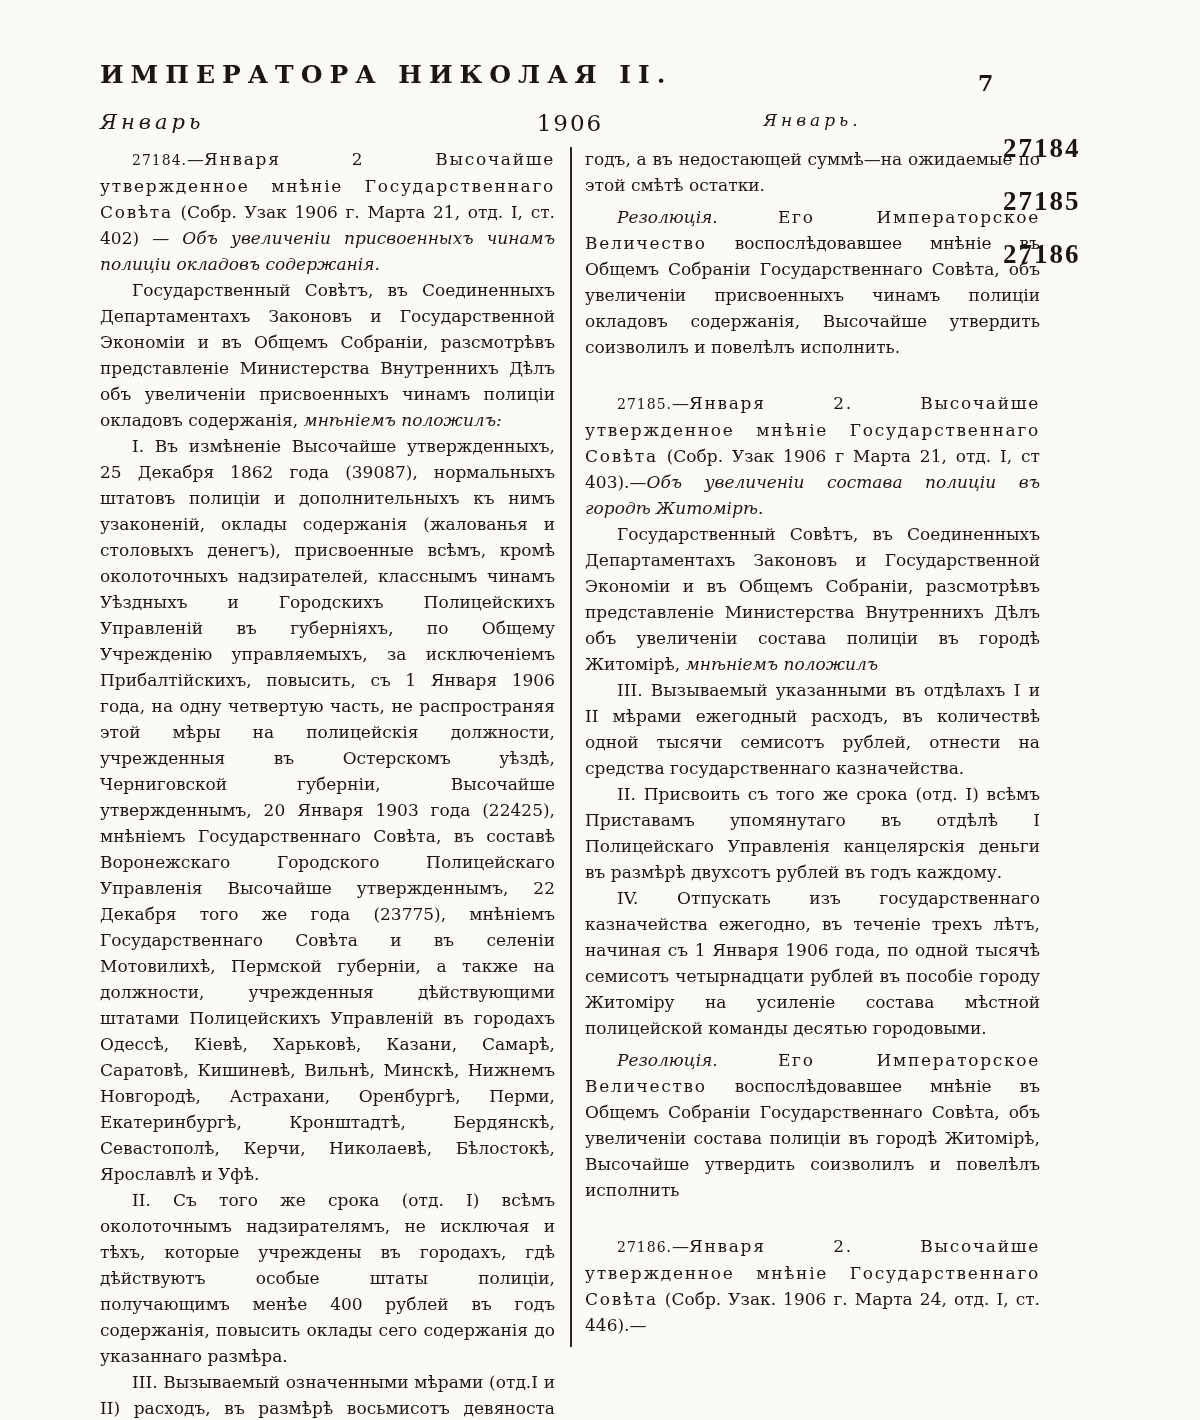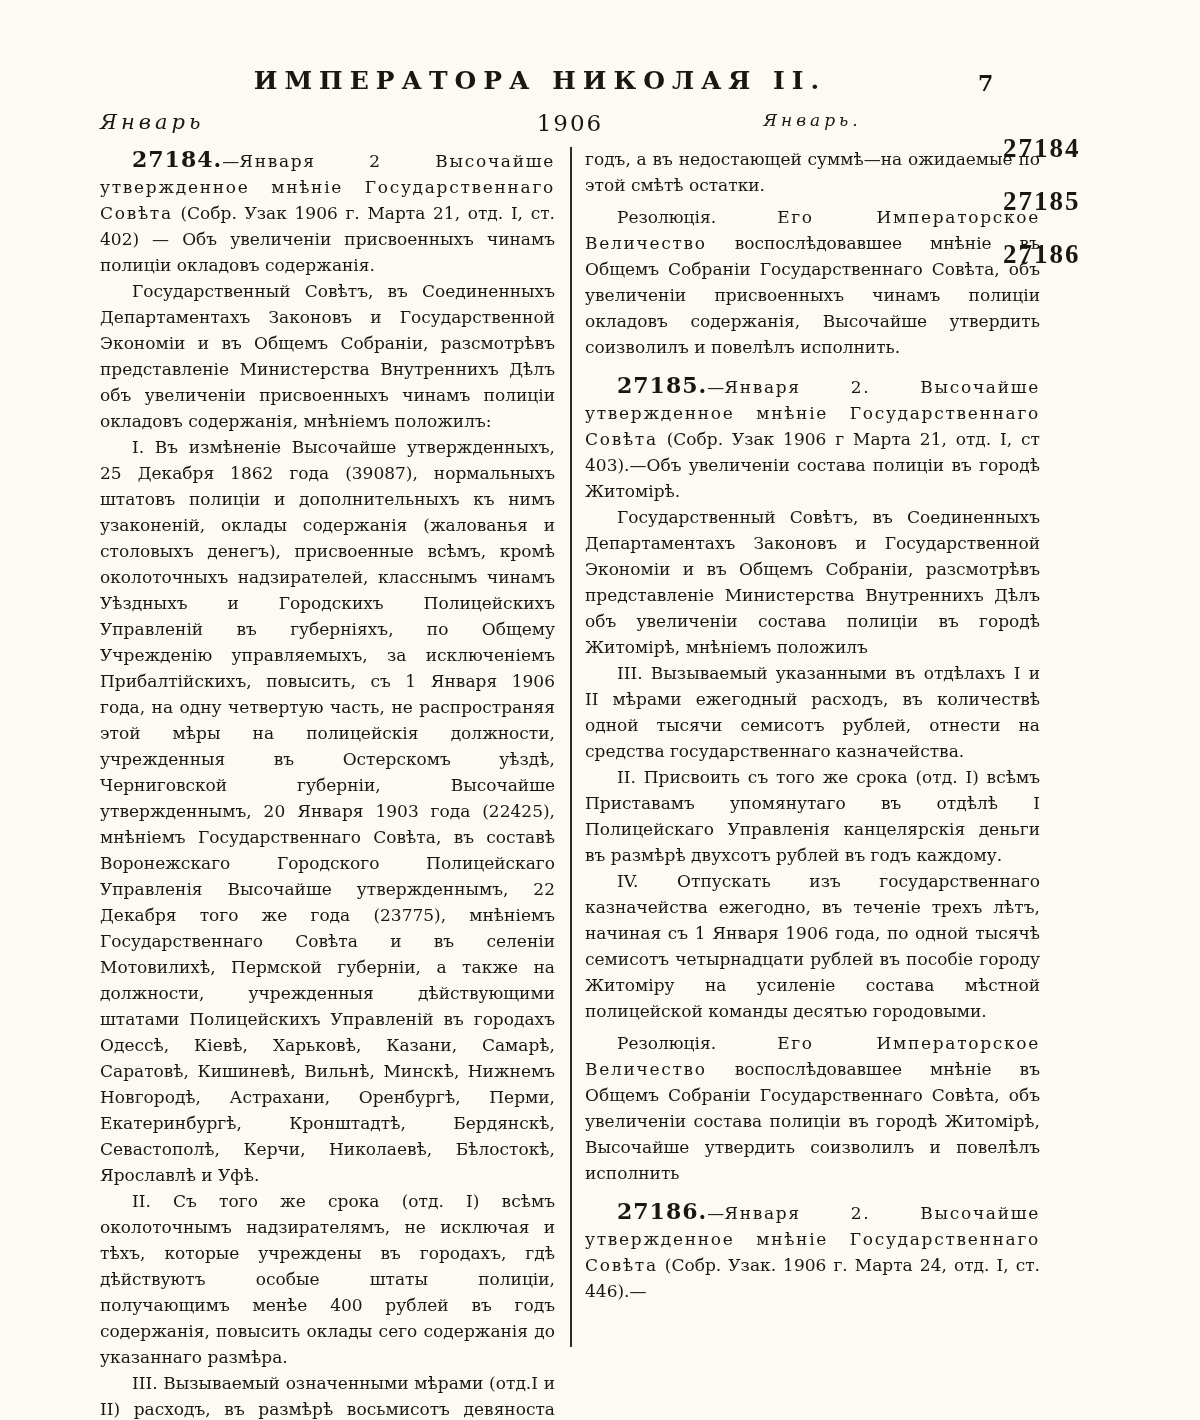--- a/index.html
+++ b/index.html
@@ -5,22 +5,22 @@
   html,body{margin:0;padding:0;}
   body{
     width:1200px;height:1420px;
     background:#fbfaf5;
     font-family:"DejaVu Serif", serif;
     color:#1b1611;
   }
   .page{position:relative;width:1200px;height:1420px;overflow:hidden;}
 
   .main-title{
-    position:absolute;top:66px;left:100px;width:880px;
-    text-align:center;font-weight:bold;font-size:25px;
+    position:absolute;top:60px;left:100px;width:880px;
+    font-weight:bold;font-size:25px;
     letter-spacing:7px;white-space:nowrap;
   }
   .page-number{
     position:absolute;top:70px;left:978px;
     font-weight:bold;font-size:22px;
   }
   .running-left{
     position:absolute;top:110px;left:100px;width:455px;
     text-align:left;font-style:italic;font-size:21px;letter-spacing:4px;
   }
@@ -40,28 +40,28 @@
 
   .col{
     position:absolute;top:146px;width:455px;
     text-align:justify;font-size:17px;line-height:26px;
   }
   .col-left{left:100px;}
   .col-right{left:585px;}
 
   .para{margin:0;text-indent:32px;}
   .para.noindent{text-indent:0;}
-  .para.heading{margin-top:12px;}
+  .para.heading{margin-top:30px;}
   .para.first{margin-top:0;}
   .para.res{margin-top:6px;}
 
   .seg-n{}
-  .seg-num{font-weight:bold;font-size:22px;letter-spacing:1px;}
+  .seg-num{font-weight:normal;font-size:14px;letter-spacing:1px;}
   .seg-sp{letter-spacing:1.7px;}
-  .seg-i{}
+  .seg-i{font-style:italic;}
 
   .margin-numbers{
     position:absolute;top:132px;left:1003px;
   }
   .margin-num{
     font-weight:bold;font-size:27px;letter-spacing:2px;
     line-height:33px;margin-bottom:20px;
     font-family:Liberation Serif, serif;
   }
 </style>

